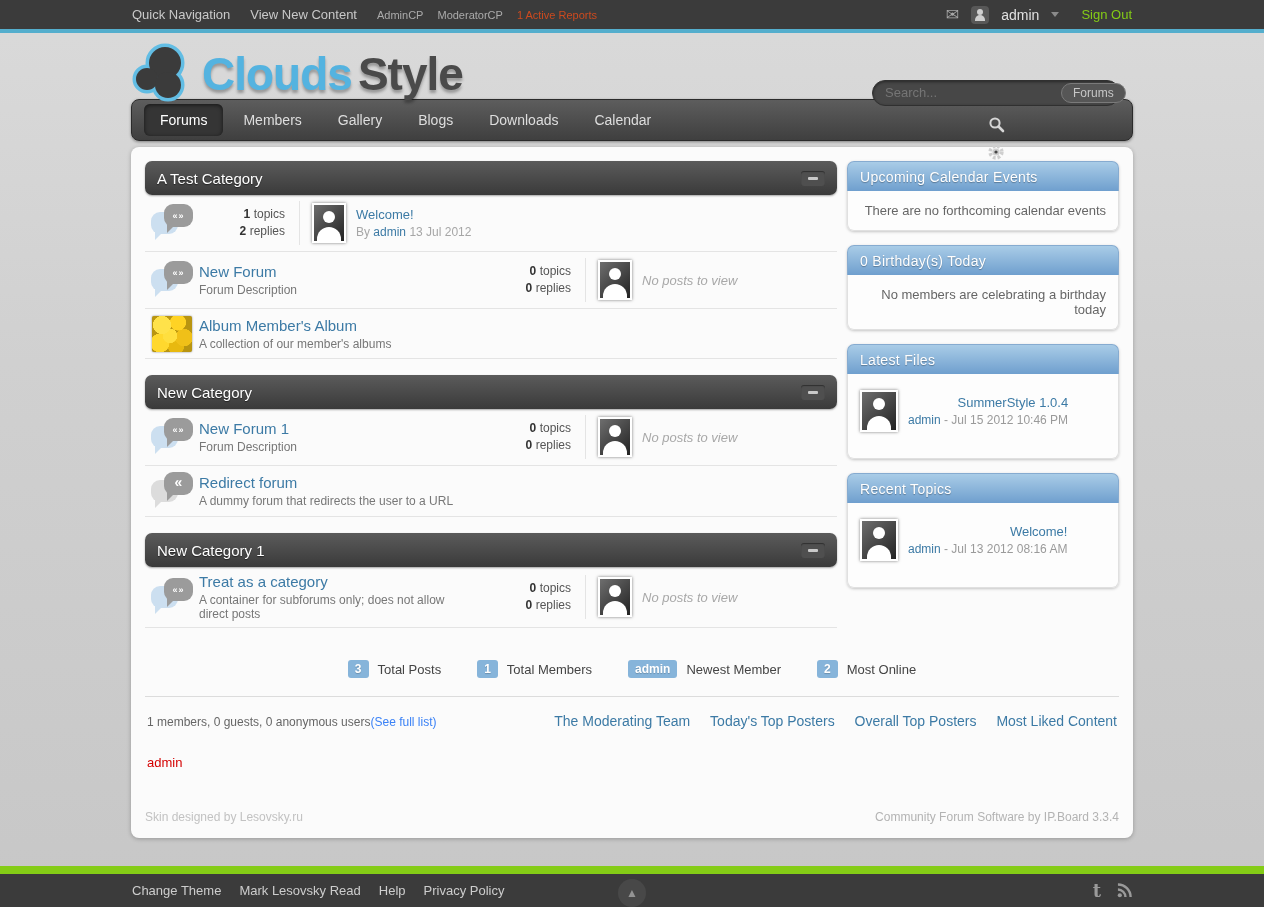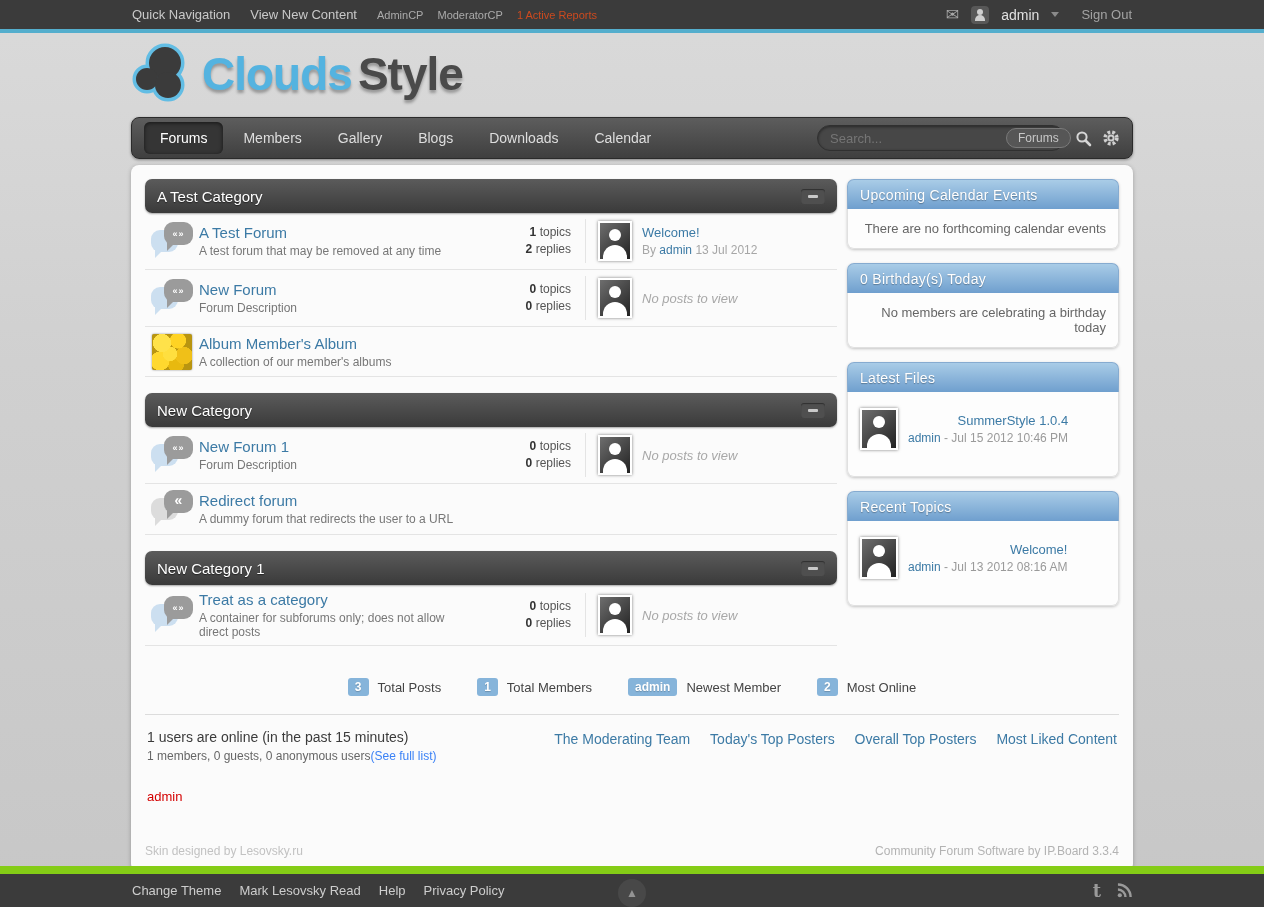--- a/index.html
+++ b/index.html
@@ -19,39 +19,39 @@
   .tb-link { color:#c9c9c9; font-size:13px; margin-right:20px; }
   .tb-small { color:#ababab; font-size:11px; margin-right:14px; }
   .tb-reports { color:#cc4a1f; font-size:11px; }
   .tb-right { margin-left:auto; display:flex; align-items:center; gap:12px; }
   .tb-envelope { font-size:16px; color:#a8a8a8; line-height:1; }
   .mini-badge { width:18px; height:18px; border-radius:4px; background:#585858; position:relative; }
   .mini-badge::before { content:""; position:absolute; left:6px; top:3px; width:6px; height:6px; border-radius:50%; background:#cfcfcf; }
   .mini-badge::after { content:""; position:absolute; left:4px; bottom:3px; width:10px; height:6px; border-radius:5px 5px 0 0; background:#cfcfcf; }
   .tb-user { color:#e0e0e0; font-size:14px; }
   .caret { width:0; height:0; border-left:4px solid transparent; border-right:4px solid transparent; border-top:5px solid #8a8a8a; }
-  .tb-signout { color:#a3a3a3; font-size:13px; margin-left:10px; }
-
-  
-  .header { height:84px; position:relative; }
+  .tb-signout { color:#84cc16; font-size:13px; margin-left:10px; }
+
+  
+  .header { height:66px; position:relative; }
   .logo { position:absolute; left:132px; top:8px; display:flex; align-items:center; gap:10px; }
   .logo-text { font-size:46px; font-weight:bold; letter-spacing:-1px; text-shadow:0 3px 3px rgba(0,0,0,.3); }
   .logo-clouds { color:#54b3e0; }
   .logo-style { color:#4a4a4a; margin-left:6px; }
 
   
   .navbar {
     width:1002px; margin:0 auto; height:42px; border-radius:8px;
     background:linear-gradient(#5d5d5d,#3f3f3f); border:1px solid #2b2b2b;
     box-shadow:0 1px 3px rgba(0,0,0,.4);
     display:flex; align-items:center; padding:0 12px;
   }
   .nav-tab { color:#dedede; font-size:14px; padding:8px 16px; margin-right:4px; border-radius:6px; }
   .nav-tab.active { background:#353535; color:#fff; box-shadow:inset 0 1px 4px rgba(0,0,0,.6); }
-  .nav-search { margin-left:auto; display:flex; align-items:center; gap:10px; }
+  .nav-search { margin-left:auto; display:flex; align-items:center; gap:10px;flex-direction:column; }
   .search-box {
     width:248px; height:26px; background:#474747; border:1px solid #303030; border-radius:14px;
     box-shadow:inset 0 1px 3px rgba(0,0,0,.45);
     display:flex; align-items:center; padding:0 4px 0 12px;
   }
   .search-box input { flex:1; background:transparent; border:none; outline:none; color:#b9b9b9; font-size:13px; font-family:"Liberation Sans",sans-serif; }
   .scope-pill { background:#565656; border:1px solid #7a7a7a; color:#c7c7c7; font-size:12px; border-radius:11px; padding:2px 11px; }
 
   
   .content {
@@ -242,24 +242,20 @@
               <i></i>
             </a>
         </div>
         <div class="forum-row">
           <div class="f-icon">
             <div class="bubbles">
                 <div class="bubble-back"></div>
                 <div class="bubble-front">«»</div>
               </div>
           </div>
-          <div class="f-main">
-            <a class="f-title">A Test Forum</a>
-            <div class="f-desc">A test forum that may be removed at any time</div>
-          </div>
           <div class="f-stats">
             <div><b>1</b> <span>topics</span></div>
             <div><b>2</b> <span>replies</span></div>
           </div>
           <div class="f-last bordered">
             <a class="avatar"></a>
             <div>
               <a class="lp-title">Welcome!</a>
               <div class="lp-meta"><span>By</span> <a>admin</a> <span>13 Jul 2012</span></div>
             </div>
@@ -421,21 +417,20 @@
     <div class="stat">
         <span class="badge">2</span>
         <span>Most Online</span>
       </div>
   </div>
 
   <hr class="divider">
 
   <div class="online-row">
     <div>
-      <div class="ol-line1">1 users are online (in the past 15 minutes)</div>
       <div class="ol-line2"><span>1 members, 0 guests, 0 anonymous users</span><a>(See full list)</a></div>
     </div>
     <div class="online-links">
       <a>The Moderating Team</a>
       <a>Today's Top Posters</a>
       <a>Overall Top Posters</a>
       <a>Most Liked Content</a>
     </div>
   </div>
   <a class="online-user">admin</a>

